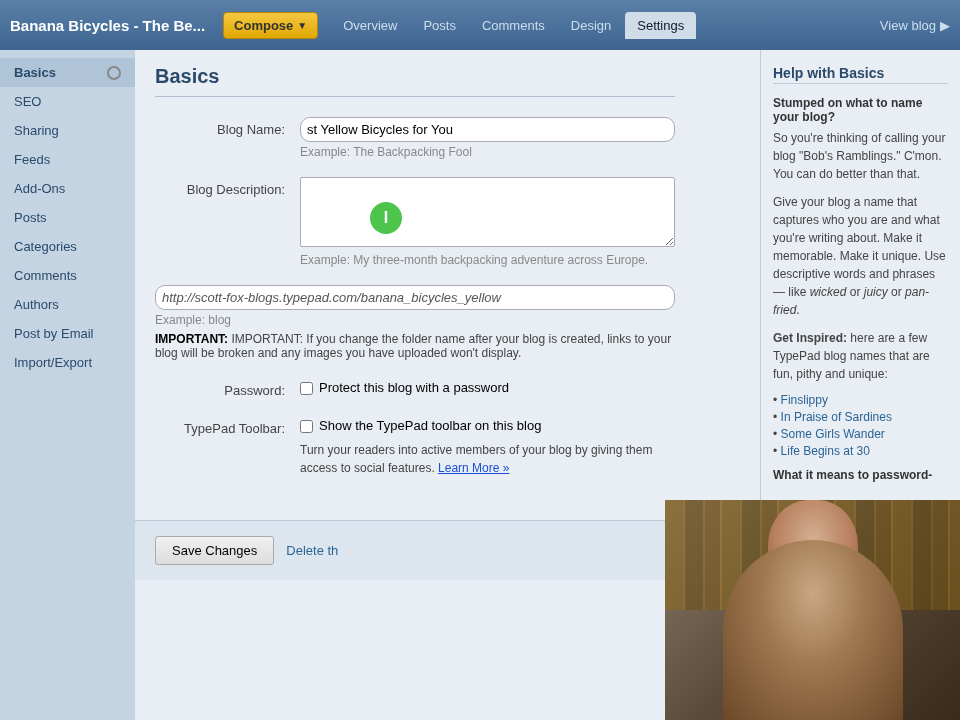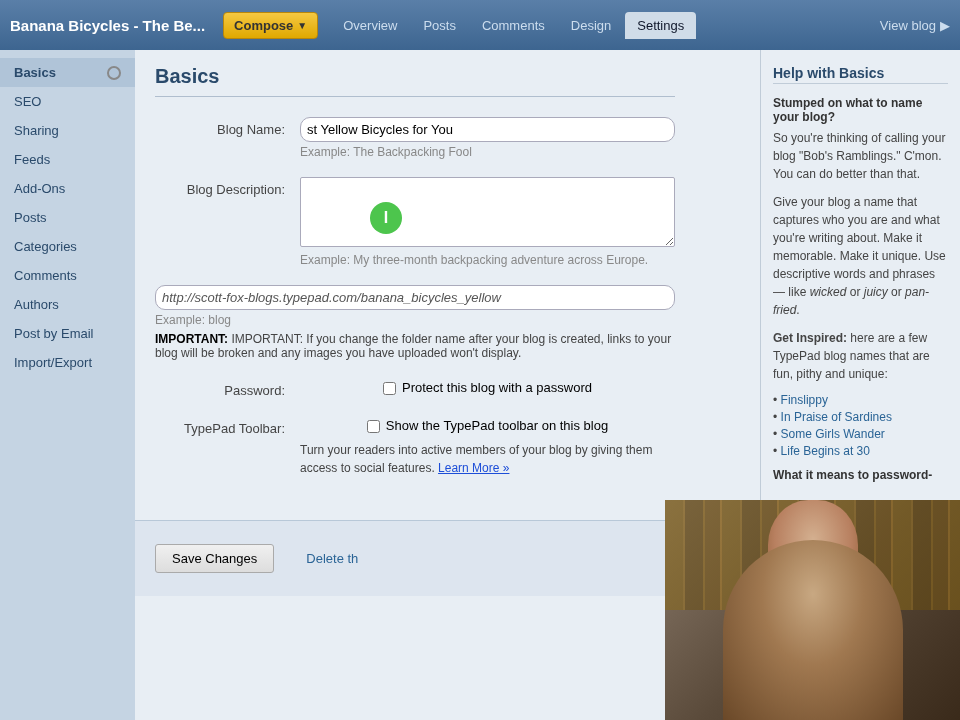--- a/index.html
+++ b/index.html
@@ -185,39 +185,38 @@
       margin-top: 5px;
       font-size: 12px;
       color: #444;
     }
     .important-note strong { color: #000; }
     .checkbox-row {
       display: flex;
       align-items: flex-start;
       gap: 6px;
       margin-top: 2px;
-      justify-content: center;
     }
     .checkbox-row input[type="checkbox"] { margin-top: 2px; }
     .toolbar-desc {
       margin-top: 8px;
       font-size: 12px;
       color: #444;
       line-height: 1.5;
     }
     .toolbar-desc a { color: #1d4ed8; }
 
     
     #save-bar {
       background: #dde5ef;
       border-top: 1px solid #b8c8d8;
-      padding: 23px 20px;
-      display: flex;
-      align-items: center;
-      gap: 32px;
+      padding: 15px 20px;
+      display: flex;
+      align-items: center;
+      gap: 12px;
       margin-top: 10px;
     }
     .save-button {
       background: linear-gradient(to bottom, #f0f0f0, #ddd);
       border: 1px solid #aaa;
       border-radius: 3px;
       padding: 6px 16px;
       font-size: 13px;
       cursor: pointer;
     }

